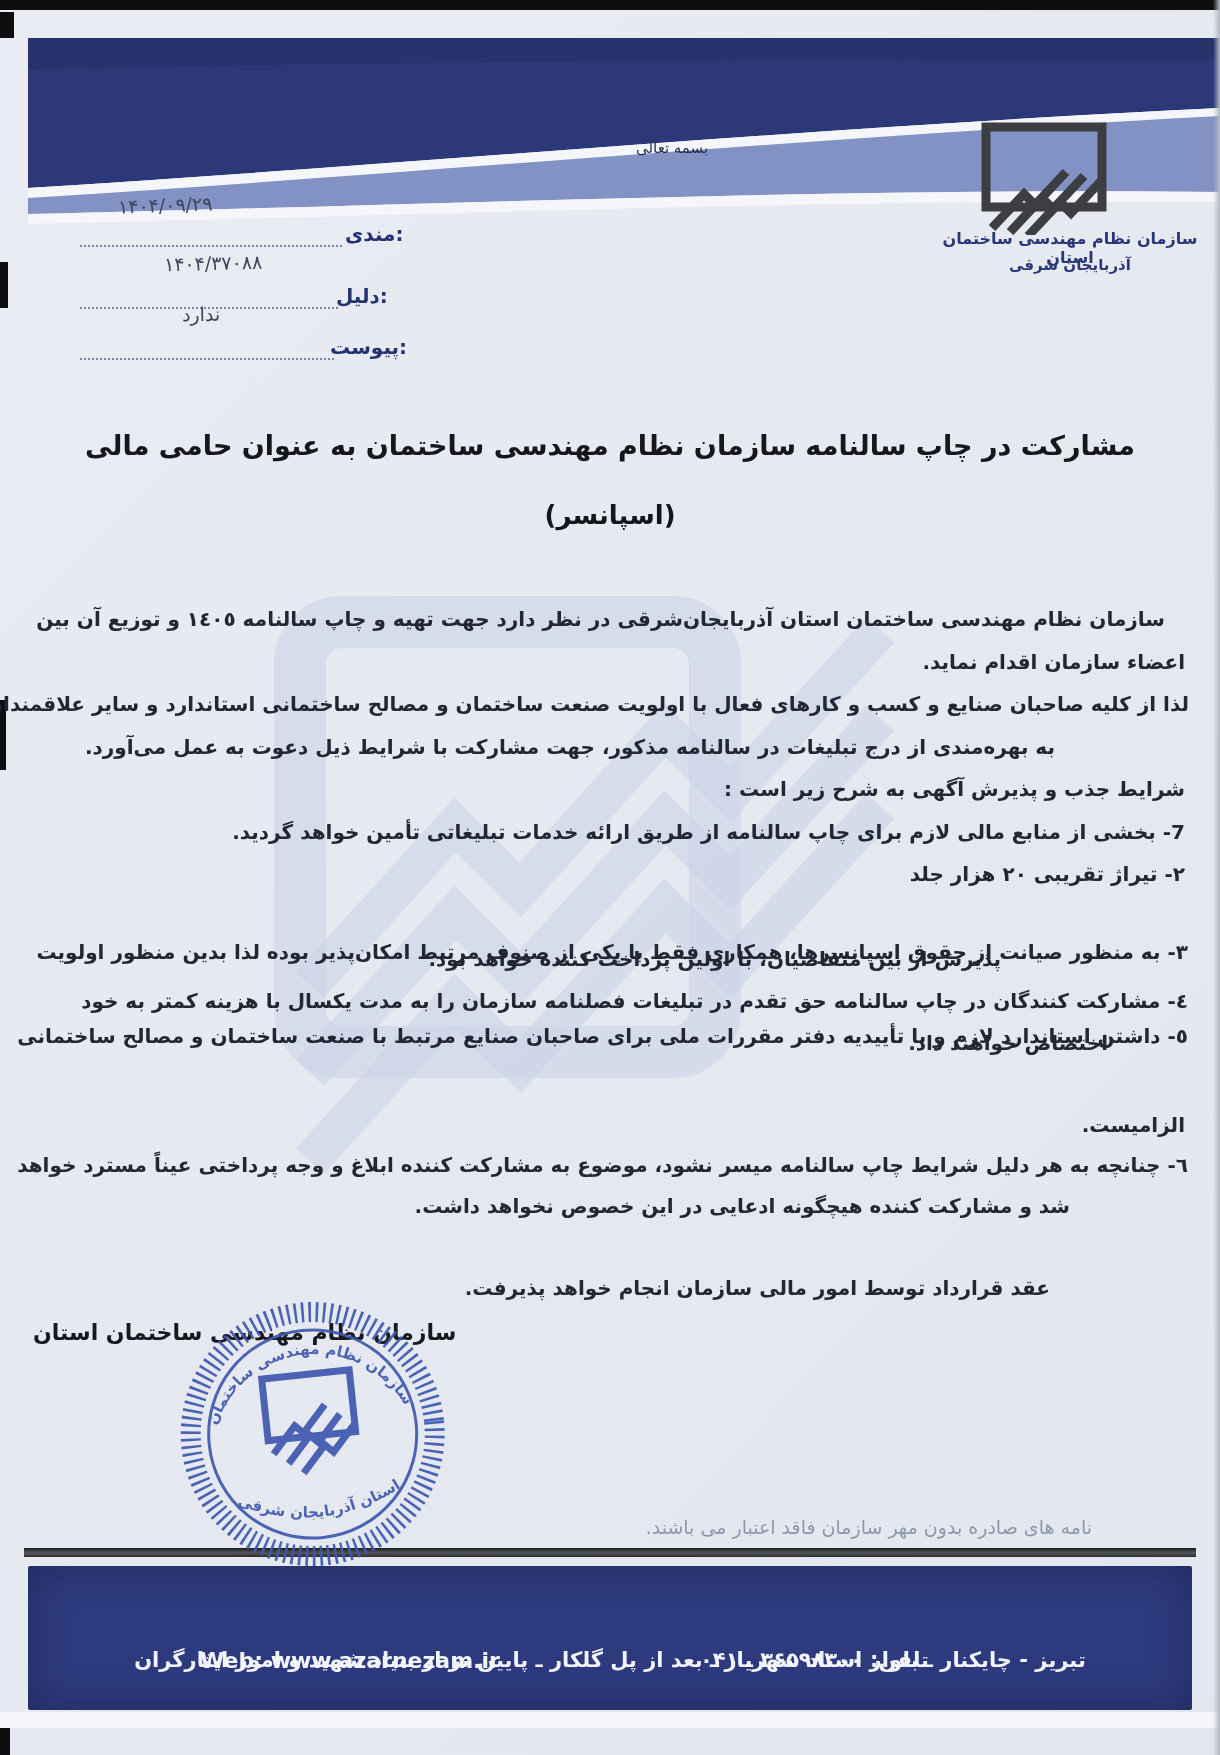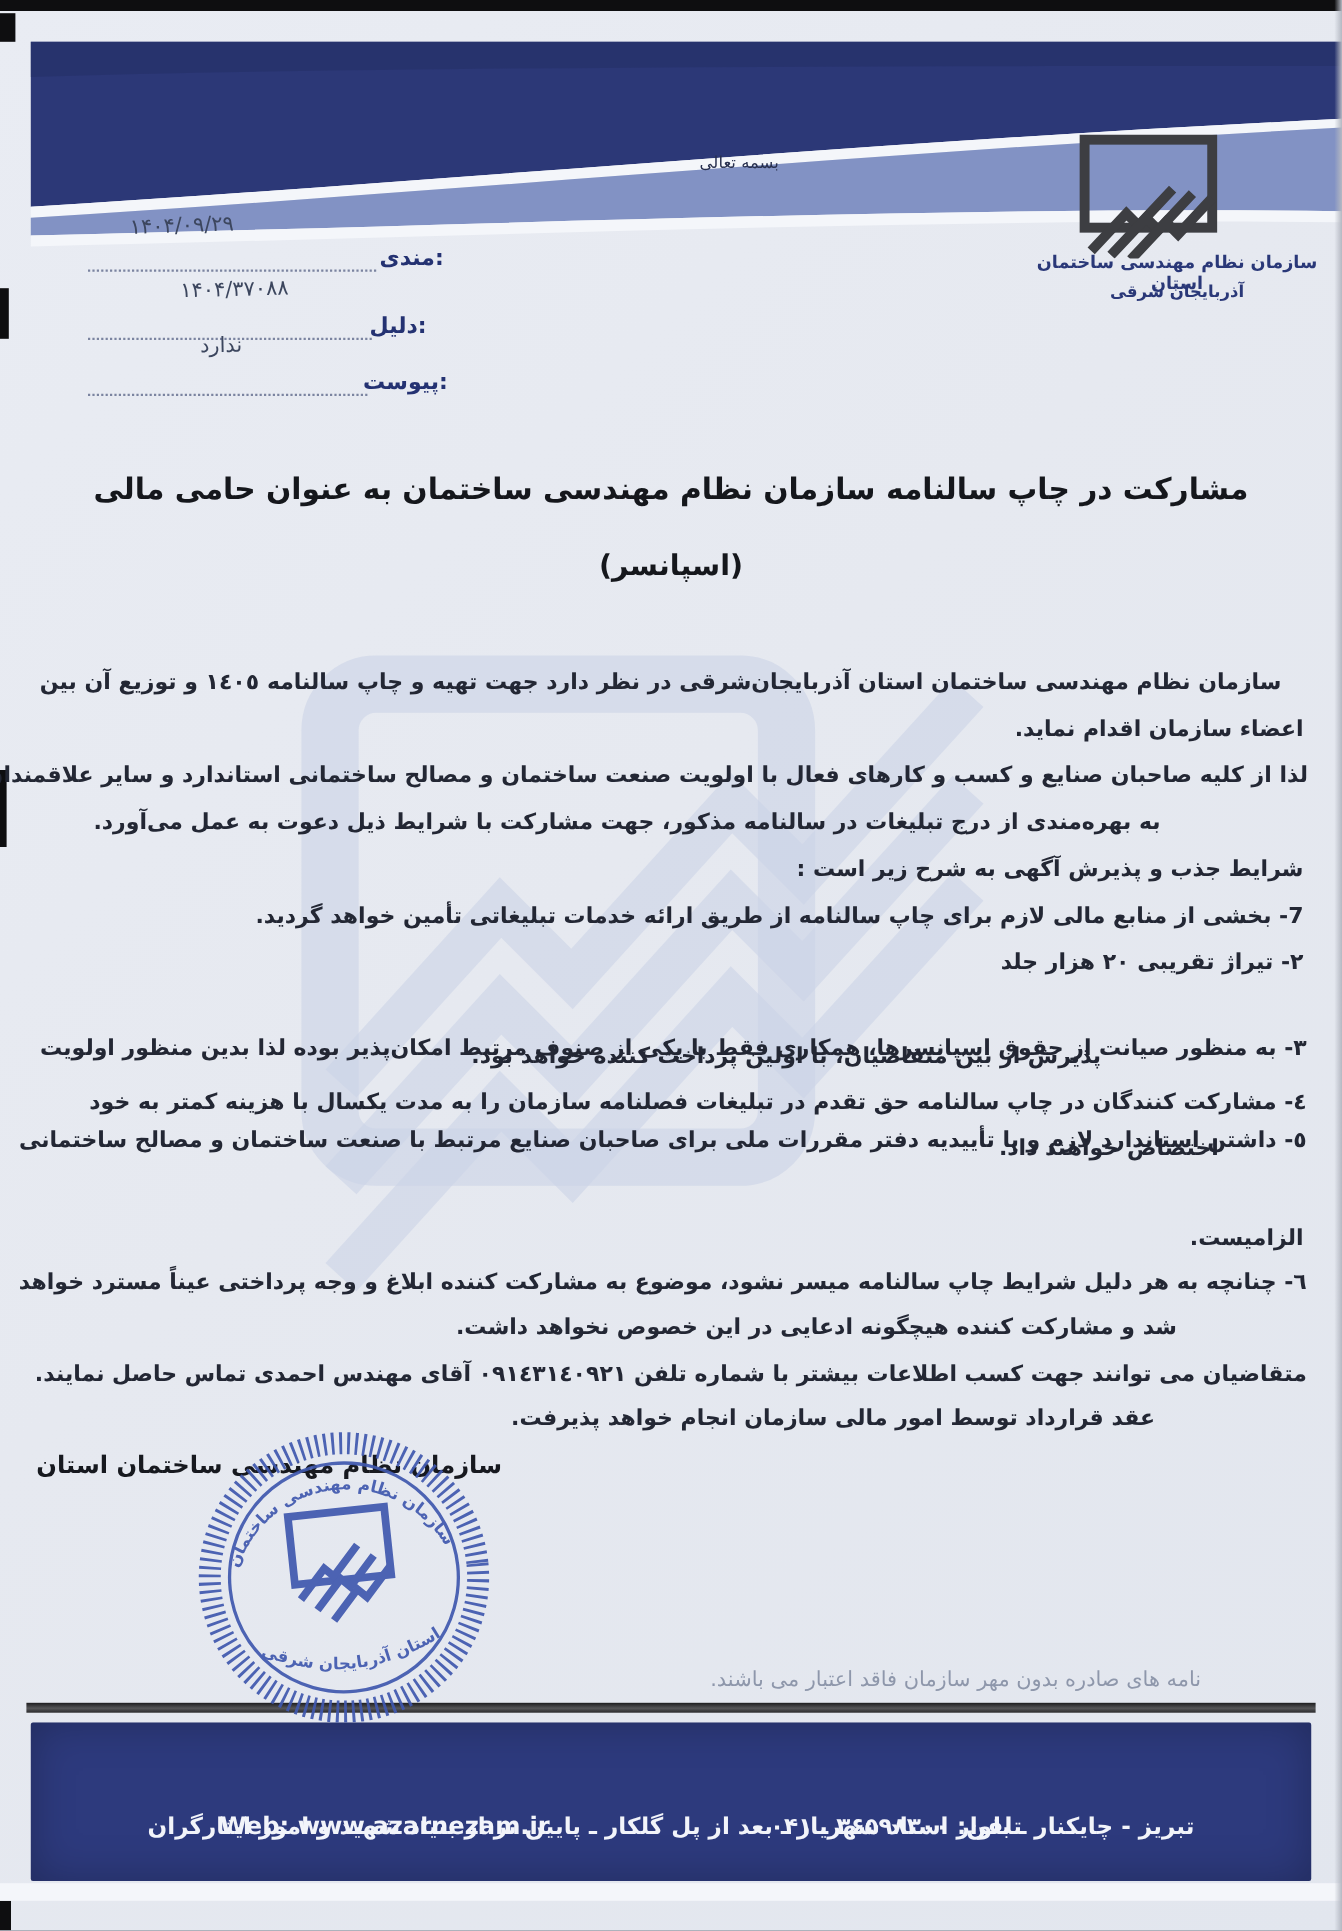--- a/index.html
+++ b/index.html
@@ -104,21 +104,20 @@
   <div class="bline" style="top:820px;right:35px;">7- بخشی از منابع مالی لازم برای چاپ سالنامه از طریق ارائه خدمات تبلیغاتی تأمین خواهد گردید.</div>
   <div class="bline" style="top:862px;right:35px;">٢- تیراژ تقریبی ٢٠ هزار جلد</div>
   <div class="bline" style="top:904px;right:32px;margin-top:36px;">٣- به منظور صیانت از حقوق اسپانسرها، همکاری فقط با یکی از صنوف مرتبط امکان‌پذیر بوده لذا بدین منظور اولویت</div>
   <div class="bline" style="top:947px;right:219px;">پذیرش از بین متقاضیان، با اولین پرداخت کننده خواهد بود.</div>
   <div class="bline" style="top:989px;right:32px;">٤- مشارکت کنندگان در چاپ سالنامه حق تقدم در تبلیغات فصلنامه سازمان را به مدت یکسال با هزینه کمتر به خود</div>
   <div class="bline" style="top:1031px;right:112px;">اختصاص خواهند داد.</div>
   <div class="bline" style="top:1024px;right:32px;">٥- داشتن استاندارد لازم و یا تأییدیه دفتر مقررات ملی برای صاحبان صنایع مرتبط با صنعت ساختمان و مصالح ساختمانی</div>
   <div class="bline" style="top:1113px;right:35px;">الزامیست.</div>
   <div class="bline" style="top:1153px;right:32px;">٦- چنانچه به هر دلیل شرایط چاپ سالنامه میسر نشود، موضوع به مشارکت کننده ابلاغ و وجه پرداختی عیناً مسترد خواهد</div>
   <div class="bline" style="top:1194px;right:150px;">شد و مشارکت کننده هیچگونه ادعایی در این خصوص نخواهد داشت.</div>
-  <div class="bline" style="top:1236px;right:32px;">متقاضیان می توانند جهت کسب اطلاعات بیشتر با شماره تلفن ٠٩١٤٣١٤٠٩٢١ آقای مهندس احمدی تماس حاصل نمایند.</div>
   <div class="bline" style="top:1276px;right:170px;">عقد قرارداد توسط امور مالی سازمان انجام خواهد پذیرفت.</div>
 
   <div class="abs sig">سازمان نظام مهندسی ساختمان استان</div>
 
   <svg id="stamp" class="abs" width="310" height="310" viewBox="0 0 310 310">
     <defs>
       <path id="arcTop" d="M 51,176 A 104,104 0 1 1 259,176"></path>
       <path id="arcBot" d="M 68,212 Q 155,258 242,212"></path>
     </defs>
     <g stroke="#4058ae" fill="none">

